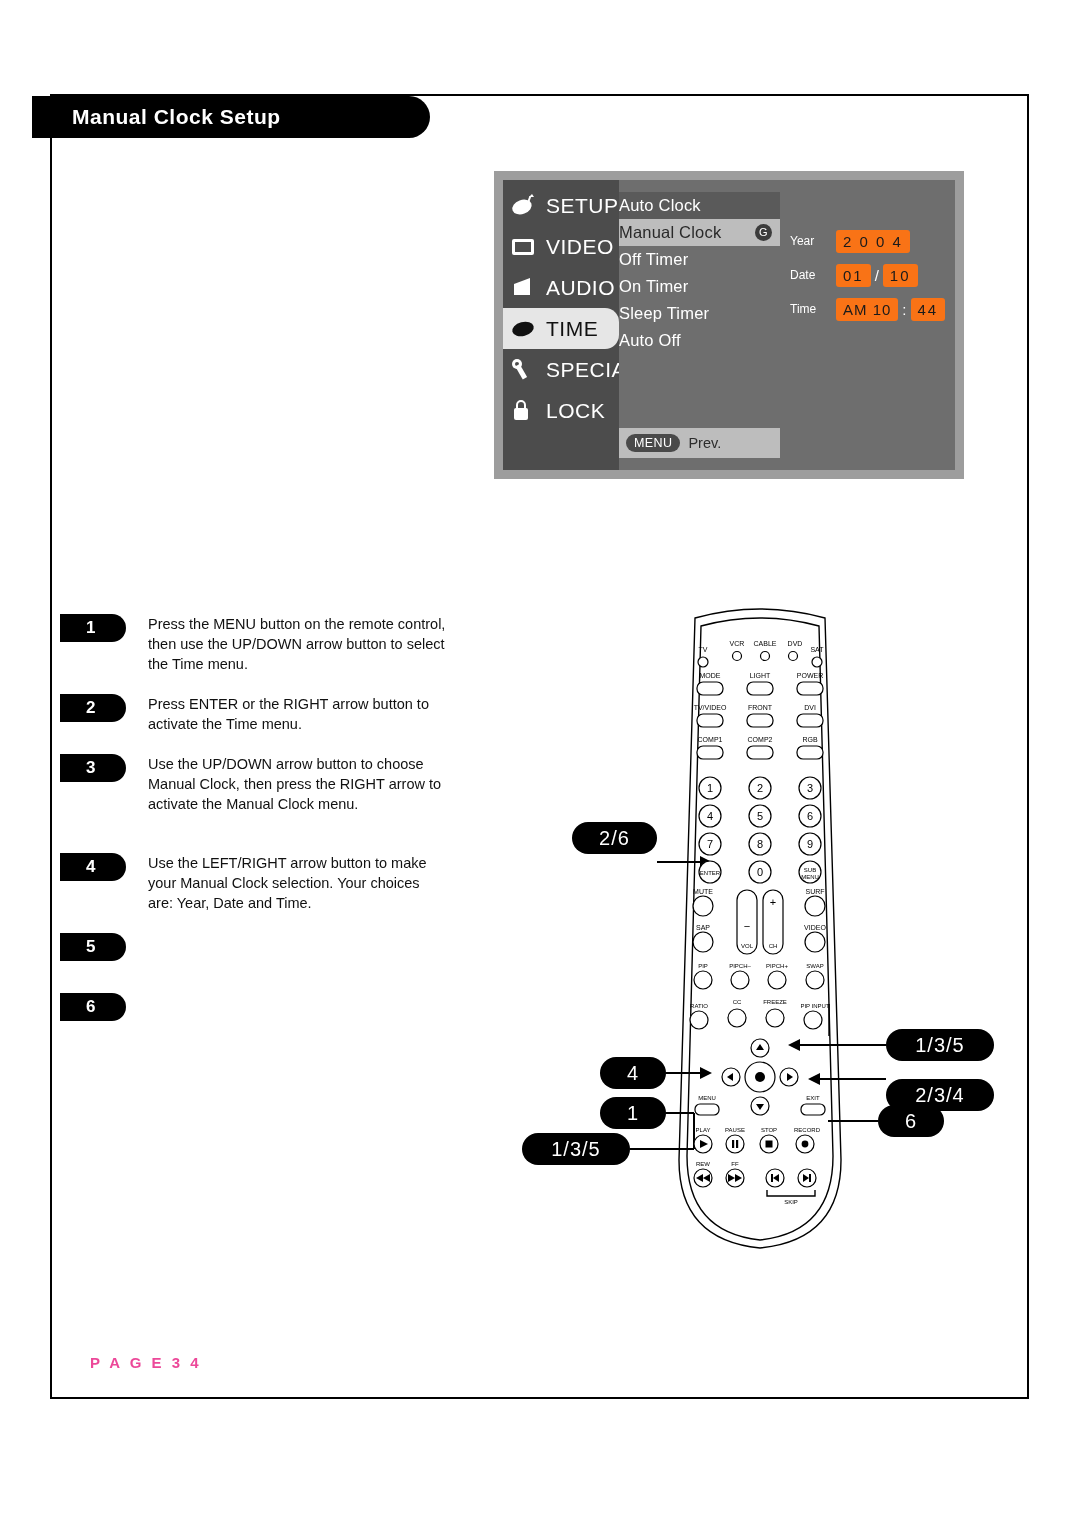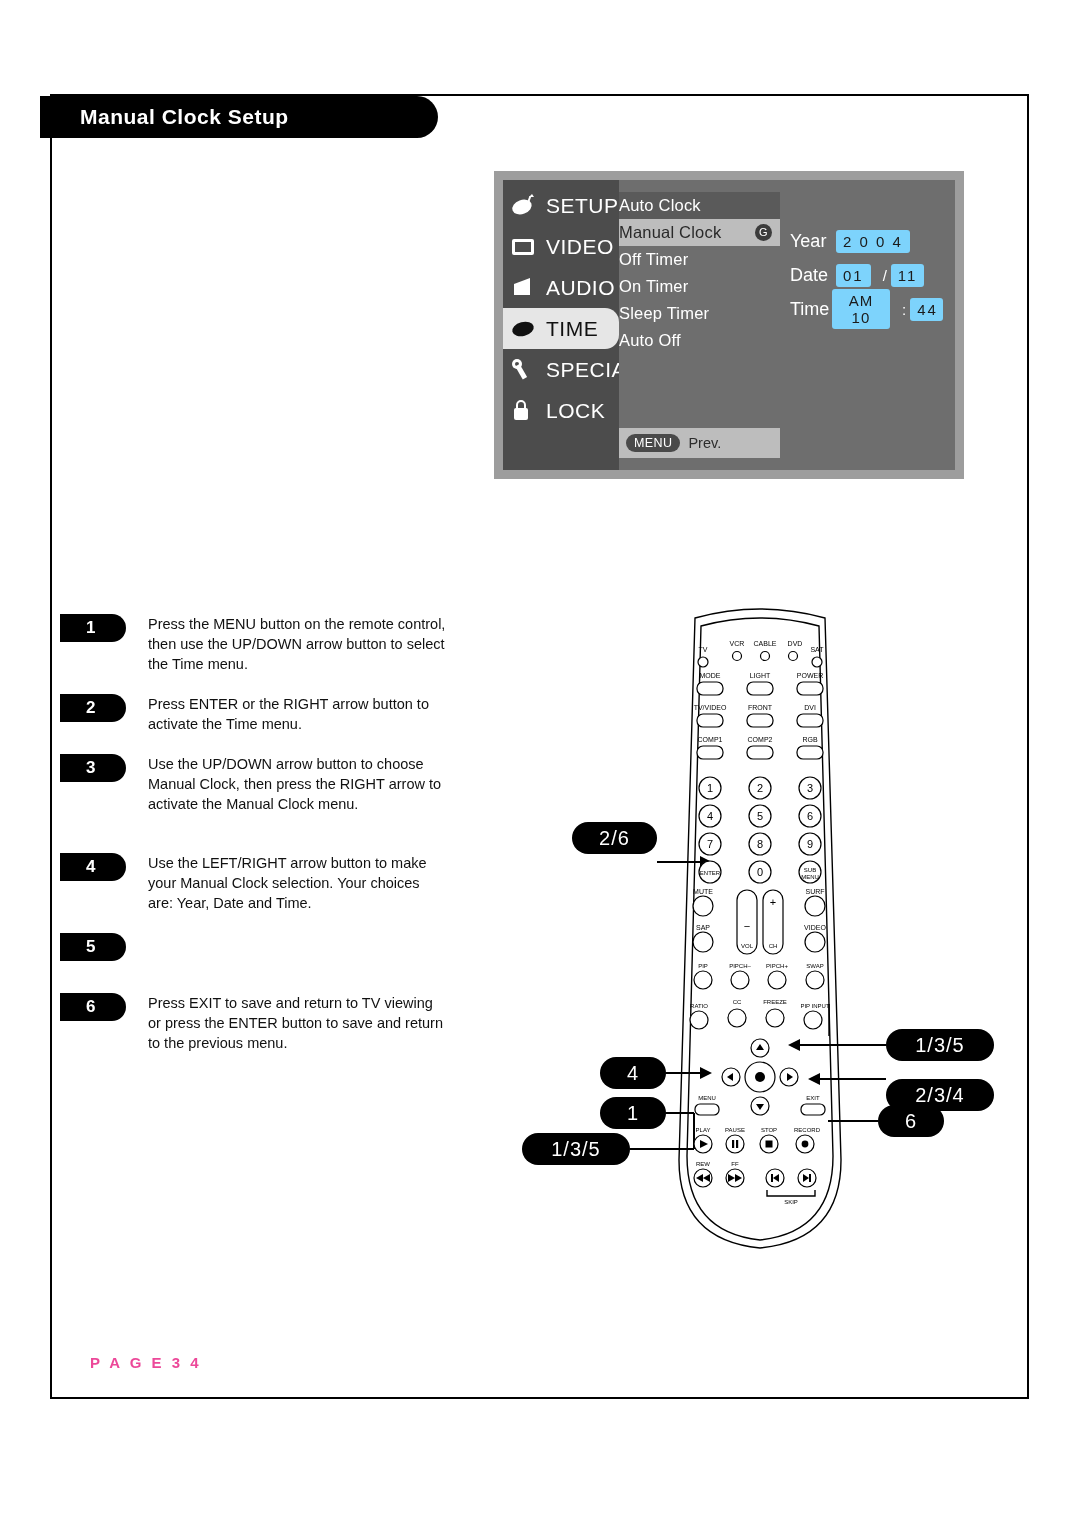--- a/index.html
+++ b/index.html
@@ -9,21 +9,21 @@
     color:#000;
     position:relative;
     overflow:hidden;
   }
   .page-frame{
     position:absolute;left:50px;top:94px;width:979px;height:1305px;
     border:2px solid #000;background:#fff;box-sizing:border-box;
   }
   
   .title-banner{
-    position:absolute;left:40px;top:96px;width:398px;height:42px;
+    position:absolute;left:32px;top:96px;width:398px;height:42px;
     background:#000;border-radius:0 21px 21px 0;
     display:flex;align-items:center;
   }
   .title-banner .t{
     color:#fff;font-size:21px;font-weight:bold;letter-spacing:.5px;
     margin-left:40px;
   }
   
   .osd{
     position:absolute;left:494px;top:171px;width:470px;height:308px;
@@ -55,24 +55,24 @@
   .prevbar{
     position:absolute;left:0;bottom:12px;width:161px;height:30px;background:#bdbdbd;
     display:flex;align-items:center;
   }
   .prev-pill{
     background:#4a4a4a;color:#fff;font-size:12.5px;border-radius:9px;
     padding:2px 8px;margin-left:7px;letter-spacing:.4px;
   }
   .prev-txt{color:#2d2d2d;font-size:14.5px;margin-left:8px;}
   .fld-row{display:flex;align-items:center;height:26px;margin-bottom:8px;}
-  .fld-label{color:#fff;font-size:18px;width:46px;}
+  .fld-label{color:#fff;font-size:12px;width:46px;}
   .fld-box{
-    background:#7dd3fc;color:#1b1b1b;font-size:15px;
-    border-radius:3px;padding:3px 7px;margin-right:12px;min-width:14px;text-align:center;
+    background:#f97316;color:#1b1b1b;font-size:15px;
+    border-radius:3px;padding:3px 7px;margin-right:4px;min-width:14px;text-align:center;
     letter-spacing:2px;
   }
   .fld-sep{color:#fff;font-size:15px;margin-right:4px;}
   
   .step{position:absolute;display:flex;}
   .step-badge{
     width:66px;height:28px;background:#000;border-radius:0 14px 14px 0;
     color:#fff;font-size:17px;font-weight:bold;
     display:flex;align-items:center;padding-left:26px;box-sizing:border-box;
     flex:0 0 auto;
@@ -189,21 +189,21 @@
     <div class="osd-right">
       <div style="padding:48px 0 0 10px;">
         <div class="fld-row">
           <span class="fld-label">Year</span>
           <span class="fld-box">2 0 0 4</span>
         </div>
         <div class="fld-row">
           <span class="fld-label">Date</span>
           <span class="fld-box">01</span>
           <span class="fld-sep">/</span>
-          <span class="fld-box">11</span>
+          <span class="fld-box">10</span>
         </div>
         <div class="fld-row">
           <span class="fld-label">Time</span>
           <span class="fld-box" style="letter-spacing:1px;">AM 10</span>
           <span class="fld-sep">:</span>
           <span class="fld-box">44</span>
         </div>
       </div>
     </div>
 
@@ -224,21 +224,20 @@
 </div>
 <div class="step" style="left:60px;top:853px;">
   <div class="step-badge">4</div>
   <div class="step-text">Use the LEFT/RIGHT arrow button to make your Manual Clock selection. Your choices are: Year, Date and Time.</div>
 </div>
 <div class="step" style="left:60px;top:933px;">
   <div class="step-badge">5</div>
 </div>
 <div class="step" style="left:60px;top:993px;">
   <div class="step-badge">6</div>
-  <div class="step-text">Press EXIT to save and return to TV viewing or press the ENTER button to save and return to the previous menu.</div>
 </div>
 
 <div class="pill" style="left:572px;top:822px;width:85px;">2/6</div>
 <div class="pill" style="left:886px;top:1029px;width:108px;">1/3/5</div>
 <div class="pill" style="left:886px;top:1063px;width:108px;margin-top:16px;">2/3/4</div>
 <div class="pill" style="left:600px;top:1057px;width:66px;">4</div>
 <div class="pill" style="left:600px;top:1097px;width:66px;">1</div>
 <div class="pill" style="left:878px;top:1105px;width:66px;">6</div>
 <div class="pill" style="left:522px;top:1133px;width:108px;">1/3/5</div>
 

